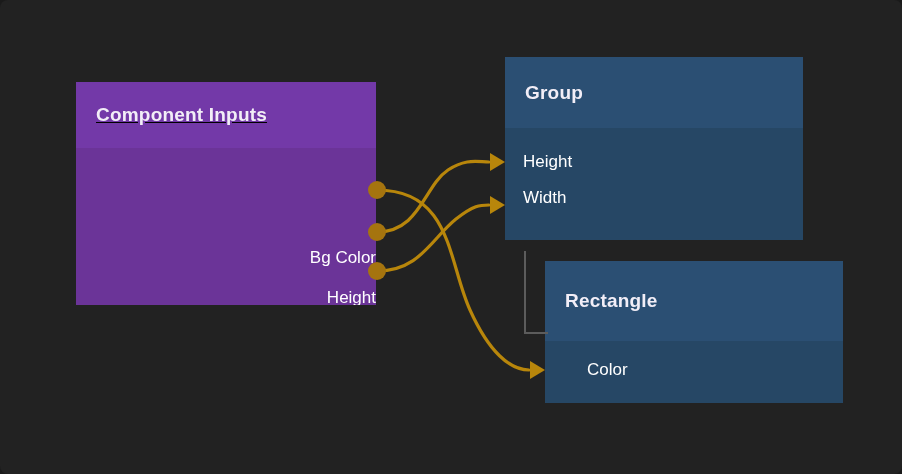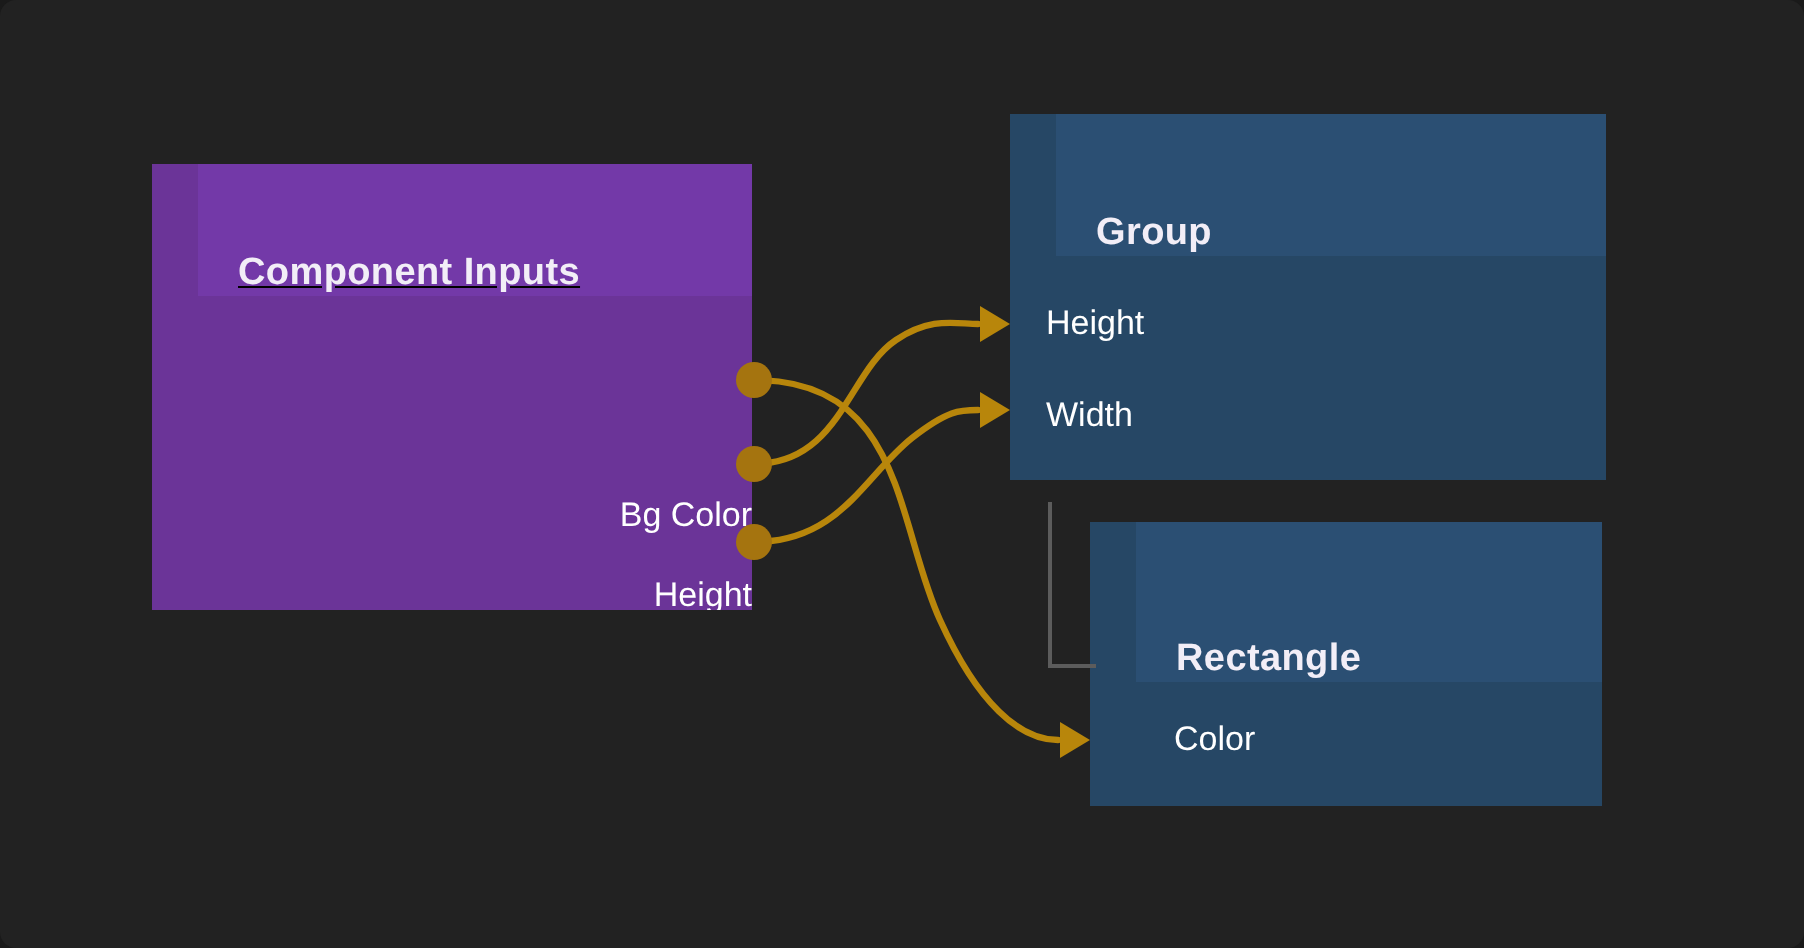--- a/index.html
+++ b/index.html
@@ -22,23 +22,22 @@
   
   .node {
     position: absolute;
     box-sizing: border-box;
     display: flex;
     flex-direction: column;
     overflow: hidden;
   }
   .node-header {
     display: flex;
-    align-items: flex-end;
+    align-items: center;
     box-sizing: border-box;
-    margin-left: 23px;
   }
   .node-title {
     font-size: 19px;
     font-weight: bold;
     color: #f2eef7;
     letter-spacing: 0.2px;
     white-space: nowrap;
   }
   .node-body {
     position: relative;
@@ -94,21 +93,21 @@
     left: 505px;
     top: 57px;
     width: 298px;
     height: 183px;
   }
   #node-group .node-header { height: 71px; padding-left: 20px; }
 
   #node-rectangle {
     left: 545px;
     top: 261px;
-    width: 256px;
+    width: 298px;
     height: 142px;
   }
   #node-rectangle .node-header { height: 80px; padding-left: 20px; }
 
   .port-row.in {
     left: 0;
     transform: translateY(-50%);
     padding-left: 18px;
   }
 
@@ -187,21 +186,21 @@
   <div class="port-dot" style="left:377px; top:271px;"></div>
 
   <div class="node blue" id="node-group">
     <div class="node-header">
       <span class="node-title">Group</span>
     </div>
     <div class="node-body">
       <div class="port-row in" style="top:34px;">
         <span>Height</span>
       </div>
-      <div class="port-row in" style="top:80px;">
+      <div class="port-row in" style="top:70px;">
         <span>Width</span>
       </div>
     </div>
   </div>
 
   <div class="arrow-head" style="left:505px; top:162px;"></div>
   <div class="arrow-head" style="left:505px; top:205px;"></div>
 
   <div class="node blue" id="node-rectangle">
     <div class="node-header">

